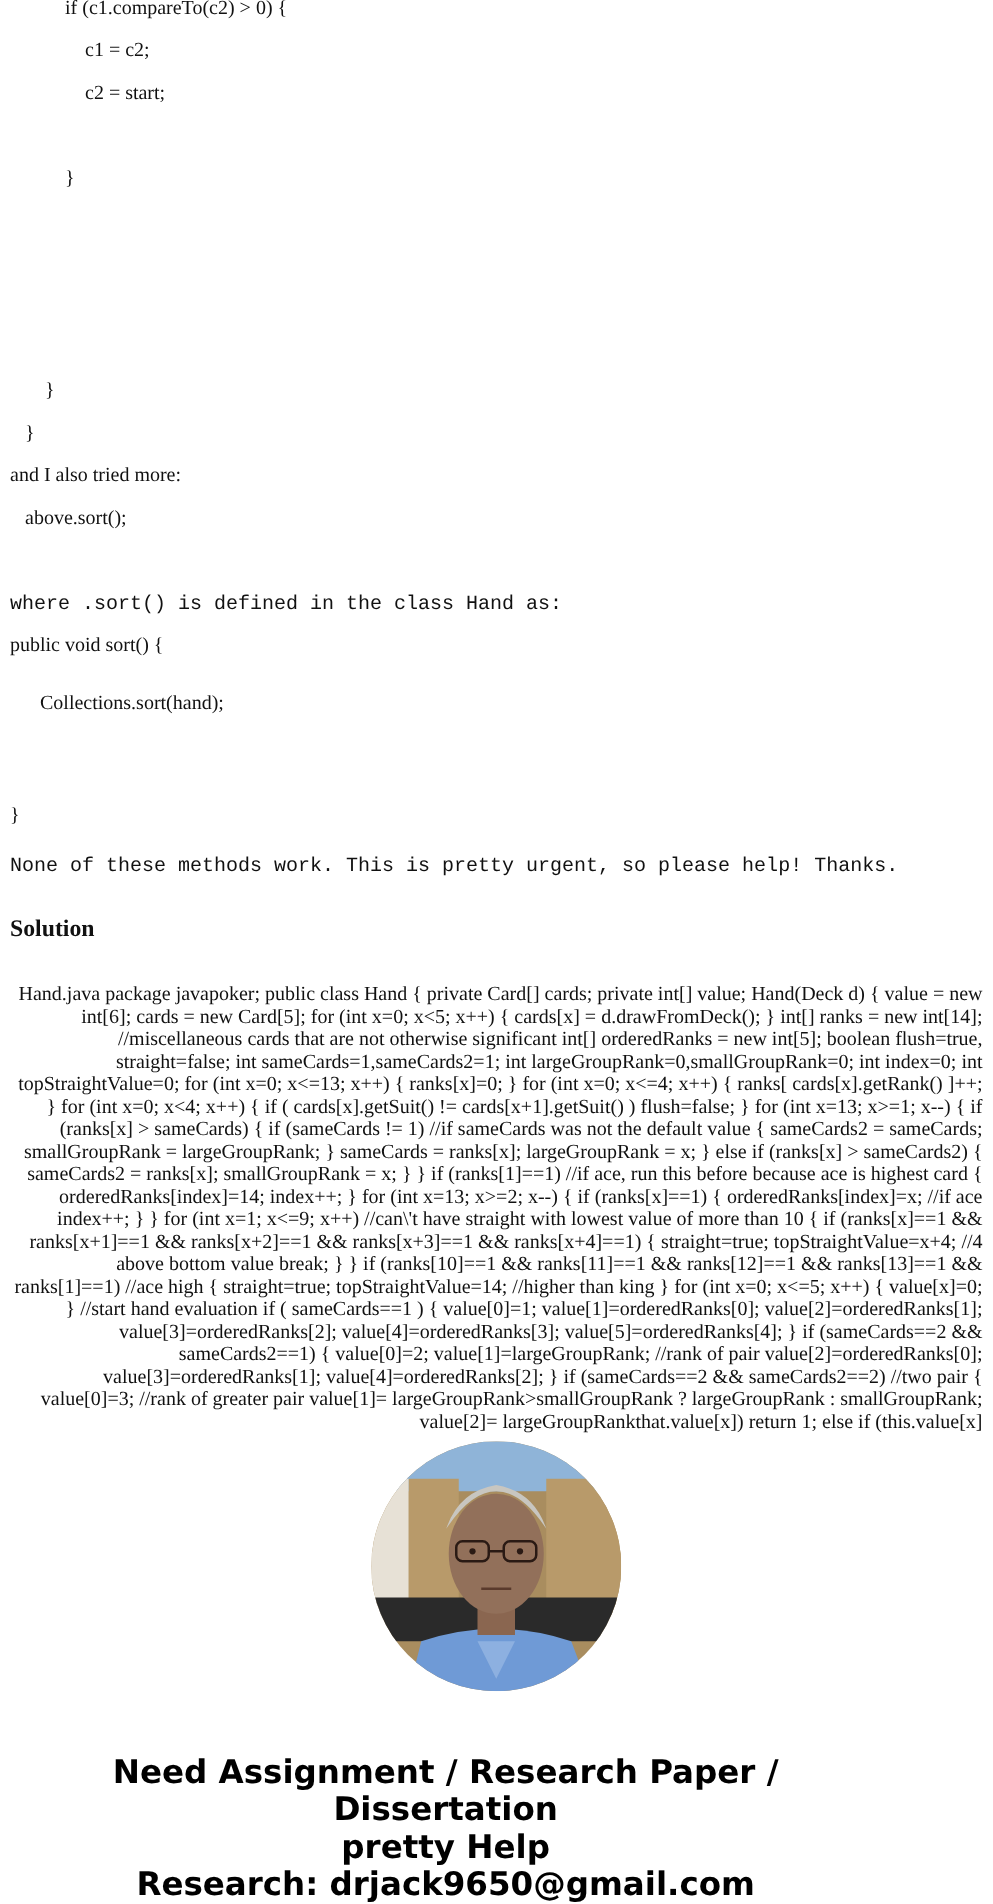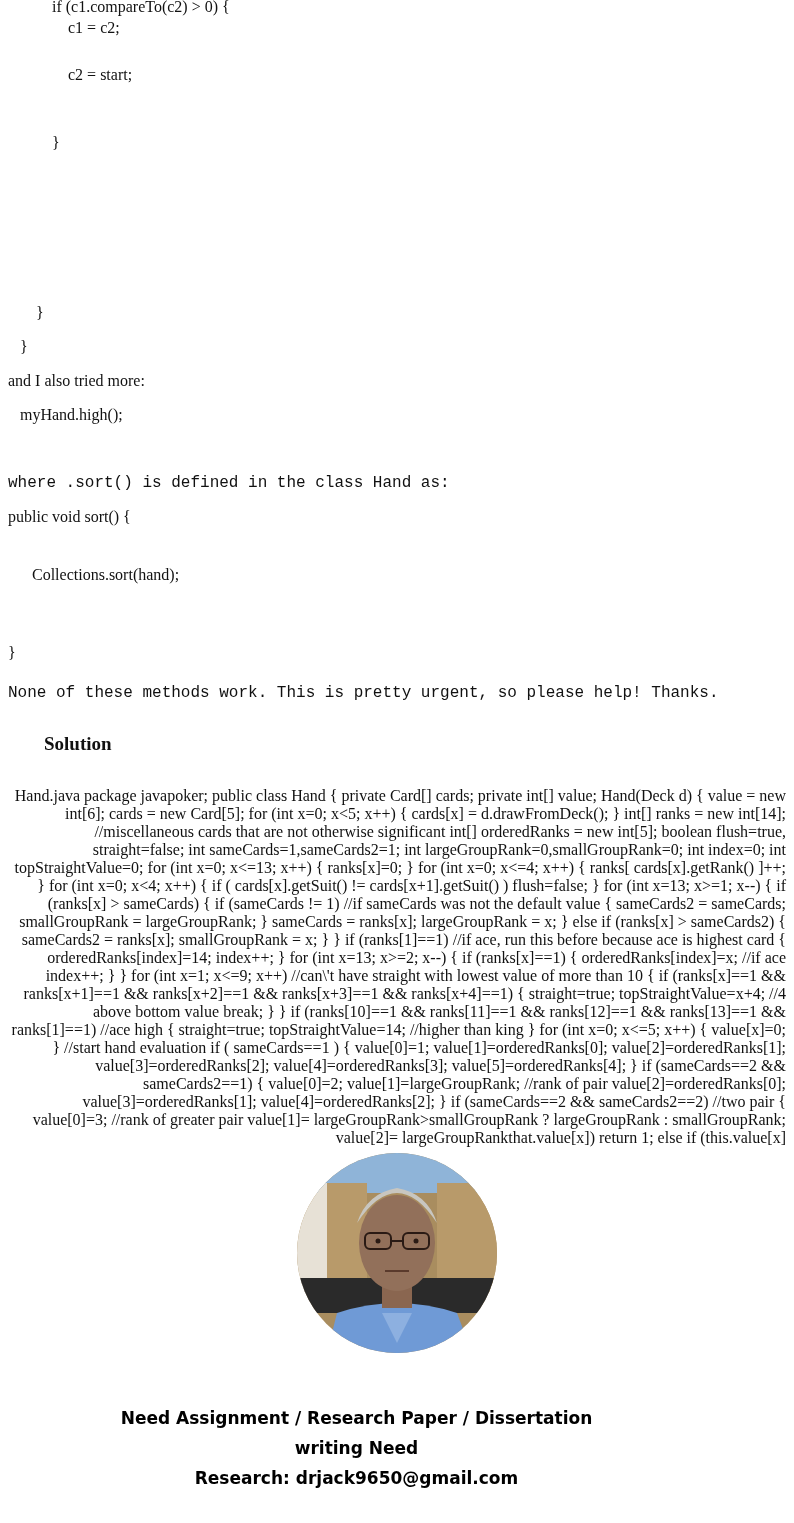--- a/index.html
+++ b/index.html
@@ -23,21 +23,20 @@
       line-height: 18px;
       font-size: 16px;
     }
     .heading {
       position: absolute;
       left: 8px;
       top: 714px;
       font-size: 19px;
       font-weight: bold;
       line-height: 22px;
-      margin-left: 36px;
     }
     .solution-body {
       position: absolute;
       left: 8px;
       top: 787px;
       width: 778px;
       font-size: 16px;
       line-height: 18px;
       word-wrap: break-word;
       text-align: right;
@@ -55,40 +54,40 @@
       display: block;
     }
     .promo {
       position: absolute;
       left: 0;
       top: 1403px;
       width: 713px;
       text-align: center;
       font-family: "DejaVu Sans", sans-serif;
       font-weight: bold;
-      font-size: 17px;
+      font-size: 26px;
       line-height: 30px;
       color: #000000;
     }
   </style>
 </head>
 <body>
 
 <div id="question-code">
     <div class="line" style="top: -2px; left: 52px;">if (c1.compareTo(c2) &gt; 0) {</div>
-    <div class="line" style="top: 19px; left: 68px;">c1 = c2;</div>
+    <div class="line" style="top: 32px; left: 68px;">c1 = c2;</div>
     <div class="line" style="top: 66px; left: 68px;">c2 = start;</div>
     <div class="line" style="top: 134px; left: 52px;">}</div>
     <div class="line" style="top: 304px; left: 36px;">}</div>
     <div class="line" style="top: 338px; left: 20px;">}</div>
     <div class="line" style="top: 372px; left: 8px;">and I also tried more:</div>
-    <div class="line" style="top: 406px; left: 20px;">myHand.high();</div>
+    <div class="line" style="top: 406px; left: 20px;">above.sort();</div>
     <div class="line" style="top: 474px; left: 8px; font-family: Liberation Mono, monospace;">where .sort() is defined in the class Hand as:</div>
     <div class="line" style="top: 508px; left: 8px;">public void sort() {</div>
-    <div class="line" style="top: 566px; left: 32px; text-align: right;">Collections.sort(hand);</div>
+    <div class="line" style="top: 554px; left: 32px; text-align: right;">Collections.sort(hand);</div>
     <div class="line" style="top: 644px; left: 8px;">}</div>
     <div class="line" style="top: 684px; left: 8px; font-family: Liberation Mono, monospace;">None of these methods work. This is pretty urgent, so please help! Thanks.</div>
   </div>
 
 <h3 class="heading">Solution</h3>
 
 <div class="solution-body">Hand.java package javapoker; public class Hand { private Card[] cards; private int[] value; Hand(Deck d) { value = new int[6]; cards = new Card[5]; for (int x=0; x&lt;5; x++) { cards[x] = d.drawFromDeck(); } int[] ranks = new int[14]; //miscellaneous cards that are not otherwise significant int[] orderedRanks = new int[5]; boolean flush=true, straight=false; int sameCards=1,sameCards2=1; int largeGroupRank=0,smallGroupRank=0; int index=0; int topStraightValue=0; for (int x=0; x&lt;=13; x++) { ranks[x]=0; } for (int x=0; x&lt;=4; x++) { ranks[ cards[x].getRank() ]++; } for (int x=0; x&lt;4; x++) { if ( cards[x].getSuit() != cards[x+1].getSuit() ) flush=false; } for (int x=13; x&gt;=1; x--) { if (ranks[x] &gt; sameCards) { if (sameCards != 1) //if sameCards was not the default value { sameCards2 = sameCards; smallGroupRank = largeGroupRank; } sameCards = ranks[x]; largeGroupRank = x; } else if (ranks[x] &gt; sameCards2) { sameCards2 = ranks[x]; smallGroupRank = x; } } if (ranks[1]==1) //if ace, run this before because ace is highest card { orderedRanks[index]=14; index++; } for (int x=13; x&gt;=2; x--) { if (ranks[x]==1) { orderedRanks[index]=x; //if ace index++; } } for (int x=1; x&lt;=9; x++) //can\'t have straight with lowest value of more than 10 { if (ranks[x]==1 &amp;&amp; ranks[x+1]==1 &amp;&amp; ranks[x+2]==1 &amp;&amp; ranks[x+3]==1 &amp;&amp; ranks[x+4]==1) { straight=true; topStraightValue=x+4; //4 above bottom value break; } } if (ranks[10]==1 &amp;&amp; ranks[11]==1 &amp;&amp; ranks[12]==1 &amp;&amp; ranks[13]==1 &amp;&amp; ranks[1]==1) //ace high { straight=true; topStraightValue=14; //higher than king } for (int x=0; x&lt;=5; x++) { value[x]=0; } //start hand evaluation if ( sameCards==1 ) { value[0]=1; value[1]=orderedRanks[0]; value[2]=orderedRanks[1]; value[3]=orderedRanks[2]; value[4]=orderedRanks[3]; value[5]=orderedRanks[4]; } if (sameCards==2 &amp;&amp; sameCards2==1) { value[0]=2; value[1]=largeGroupRank; //rank of pair value[2]=orderedRanks[0]; value[3]=orderedRanks[1]; value[4]=orderedRanks[2]; } if (sameCards==2 &amp;&amp; sameCards2==2) //two pair { value[0]=3; //rank of greater pair value[1]= largeGroupRank&gt;smallGroupRank ? largeGroupRank : smallGroupRank; value[2]= largeGroupRankthat.value[x]) return 1; else if (this.value[x]</div>
 
 <div class="avatar-wrap">
   <svg width="200" height="200" viewBox="0 0 200 200">
@@ -107,15 +106,15 @@
     <rect x="106" y="80" width="26" height="16" rx="5" fill="none" stroke="#2a1a14" stroke-width="2"></rect>
     <line x1="94" y1="88" x2="106" y2="88" stroke="#2a1a14" stroke-width="2"></line>
     <circle cx="81" cy="88" r="2.5" fill="#2a1a14"></circle>
     <circle cx="119" cy="88" r="2.5" fill="#2a1a14"></circle>
     <line x1="88" y1="118" x2="112" y2="118" stroke="#5a3a2c" stroke-width="2"></line>
   </svg>
 </div>
 
 <div class="promo">
   <div>Need Assignment / Research Paper / Dissertation</div>
-  <div>writing Need</div>
+  <div>pretty Help</div>
   <div>Research: drjack9650@gmail.com</div>
 </div>
 
 </body></html>

